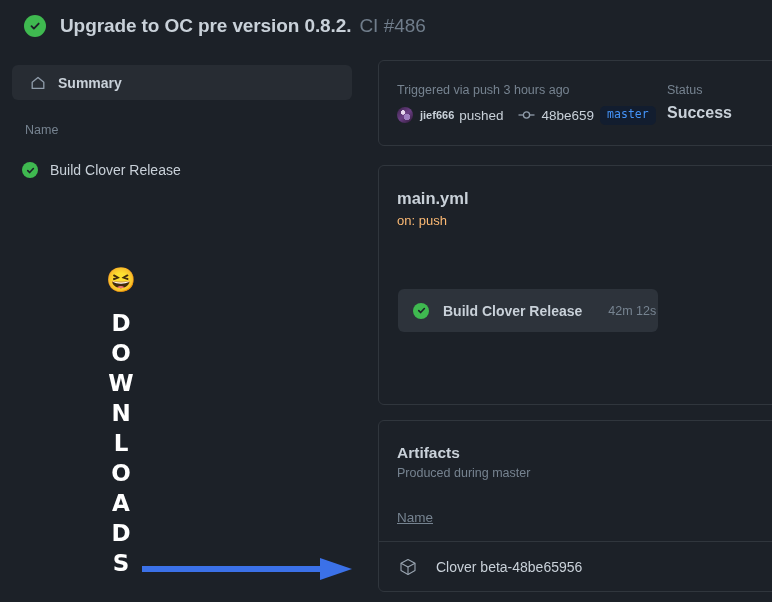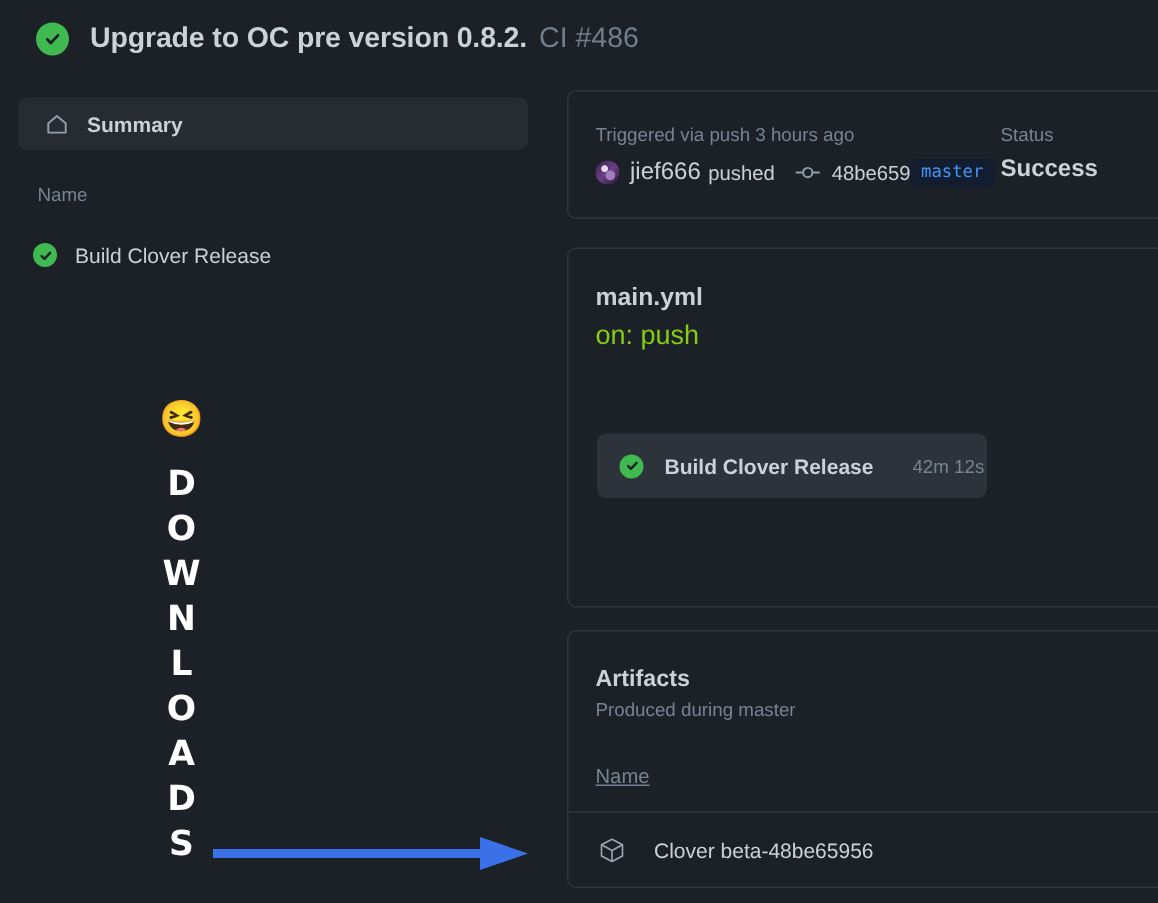--- a/index.html
+++ b/index.html
@@ -185,41 +185,41 @@
     flex: 0 0 16px;
     border-radius: 50%;
     margin-right: 7px;
     background:
       radial-gradient(circle at 38% 34%, #e8d9ef 0 2px, transparent 2.5px),
       radial-gradient(circle at 62% 62%, #9f7ec0 0 3px, transparent 3.5px),
       linear-gradient(140deg, #3a2348 0%, #6b3f85 50%, #2b1733 100%);
     overflow: hidden;
   }
   .trigger-actor {
-    font-size: 16px;
-    font-weight: normal;
+    font-size: 11px;
+    font-weight: bold;
     color: #c9d1d9;
   }
   .trigger-verb {
     font-size: 13.5px;
     color: #c9d1d9;
     margin-left: 5px;
   }
   .commit-icon {
     margin-left: 14px;
     margin-right: 7px;
     display: flex;
     align-items: center;
   }
   .trigger-sha {
     font-size: 13.5px;
     color: #c9d1d9;
   }
   .branch-badge {
-    margin-left: 0;
+    margin-left: 6px;
     font-family: "DejaVu Sans Mono", monospace;
     font-size: 11.5px;
     color: #4493f8;
     background: #121d2f;
     border-radius: 5px;
     padding: 2px 7px 3px 7px;
     line-height: 1.2;
   }
   .status-block {
     position: absolute;
@@ -243,22 +243,22 @@
   .wf-title {
     position: absolute;
     left: 18px; top: 23px;
     font-size: 16.5px;
     font-weight: bold;
     color: #c9d1d9;
   }
   .wf-sub {
     position: absolute;
     left: 18px; top: 47px;
-    font-size: 18px;
-    color: #84cc16;
+    font-size: 13px;
+    color: #fdba74;
   }
   .wf-jobcard {
     position: absolute;
     left: 19px; top: 123px;
     width: 260px;
     height: 43px;
     background: #2d333b;
     border-radius: 6px;
     display: flex;
     align-items: center;

